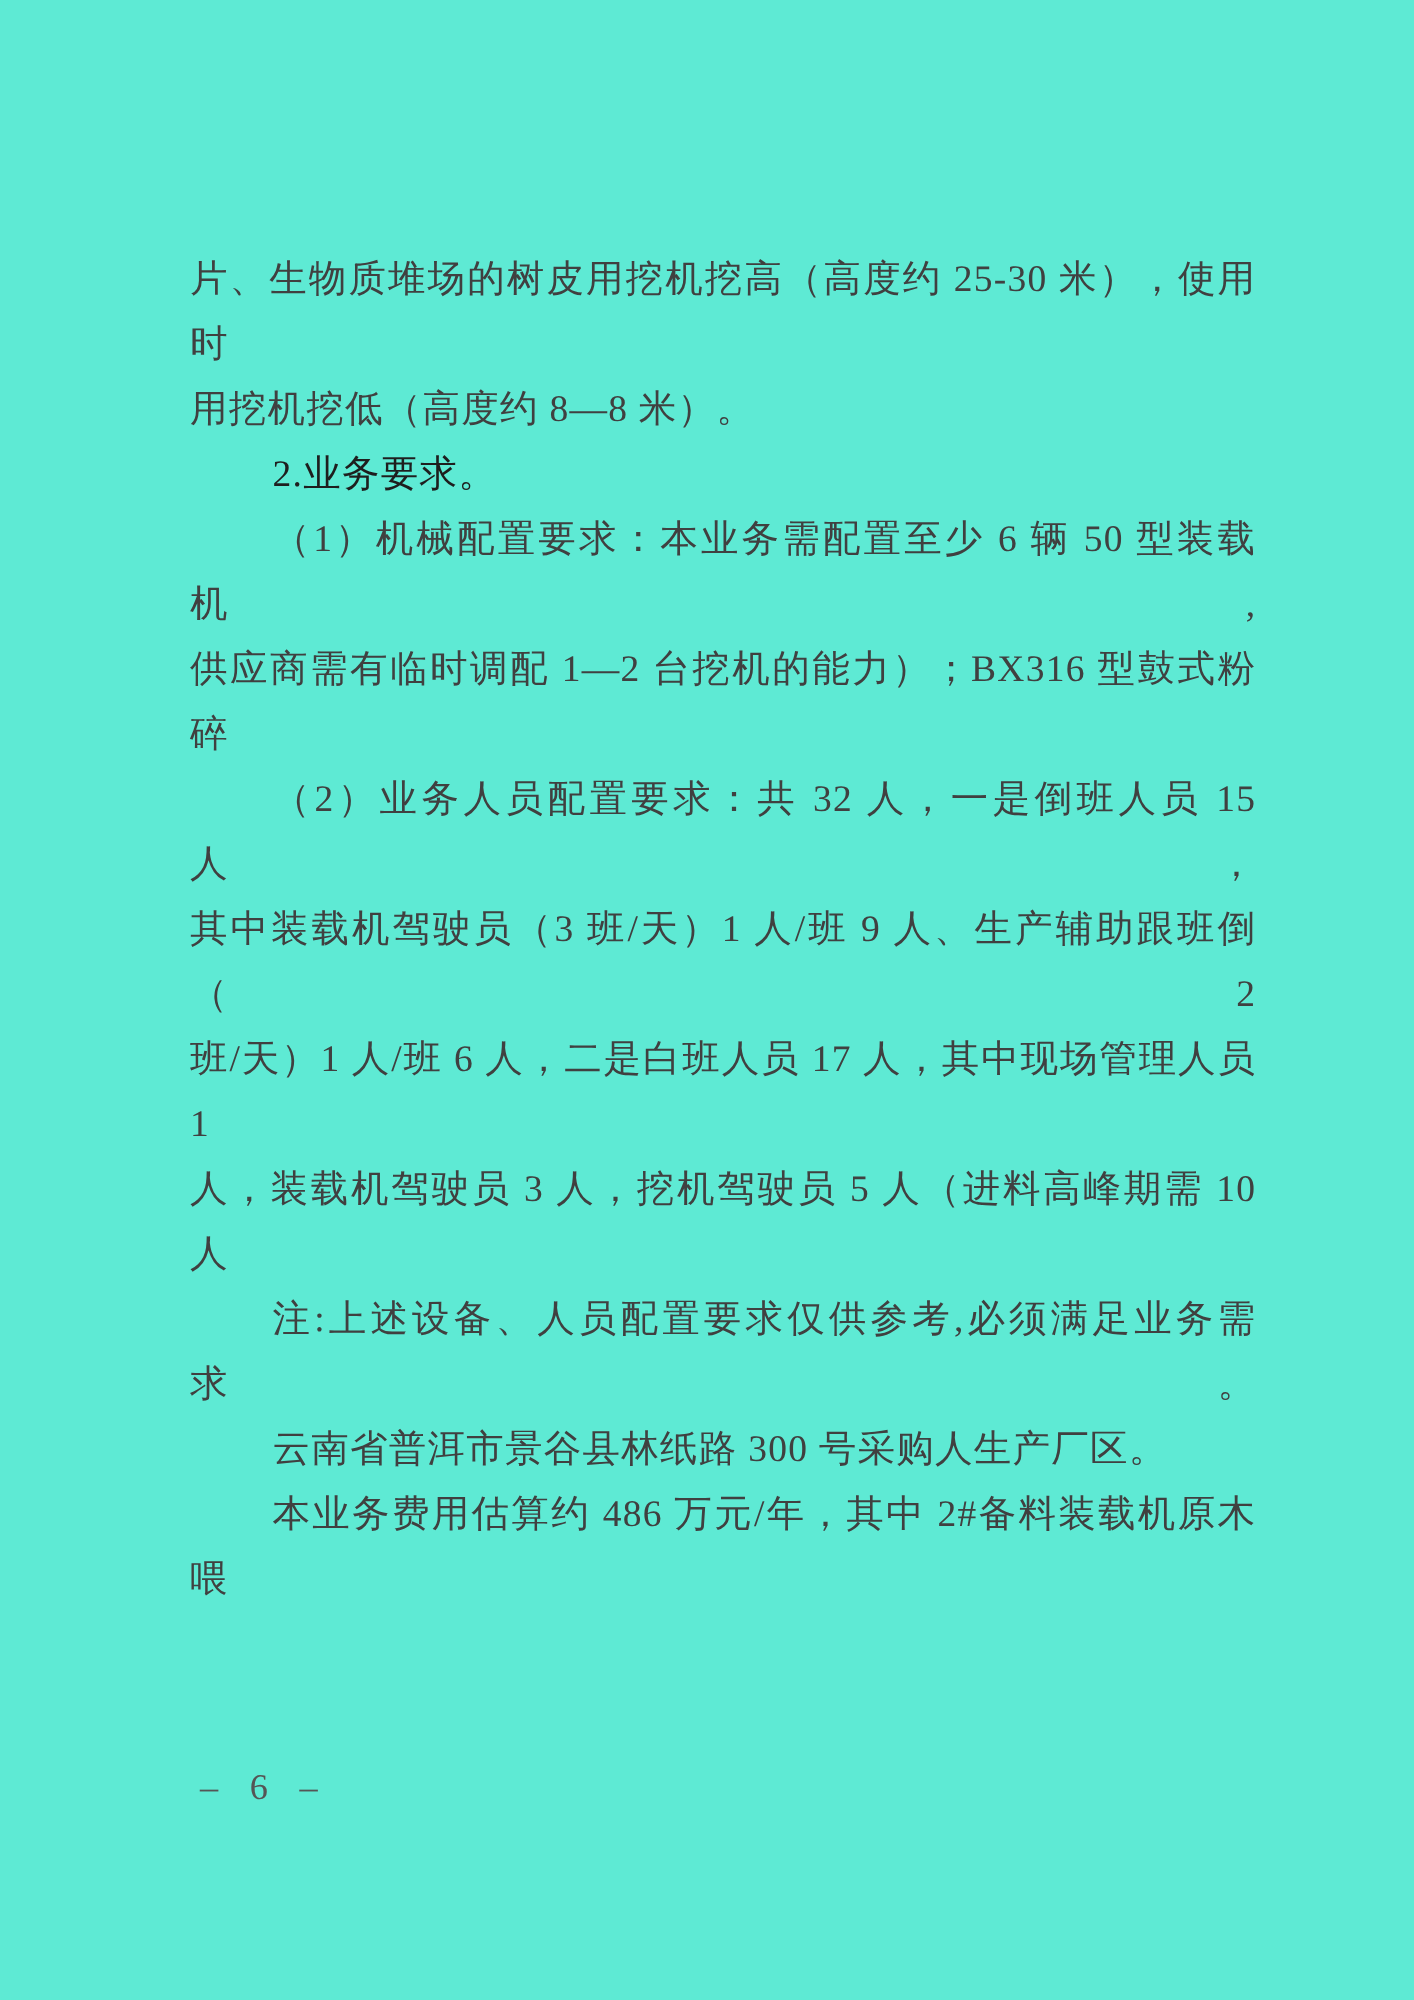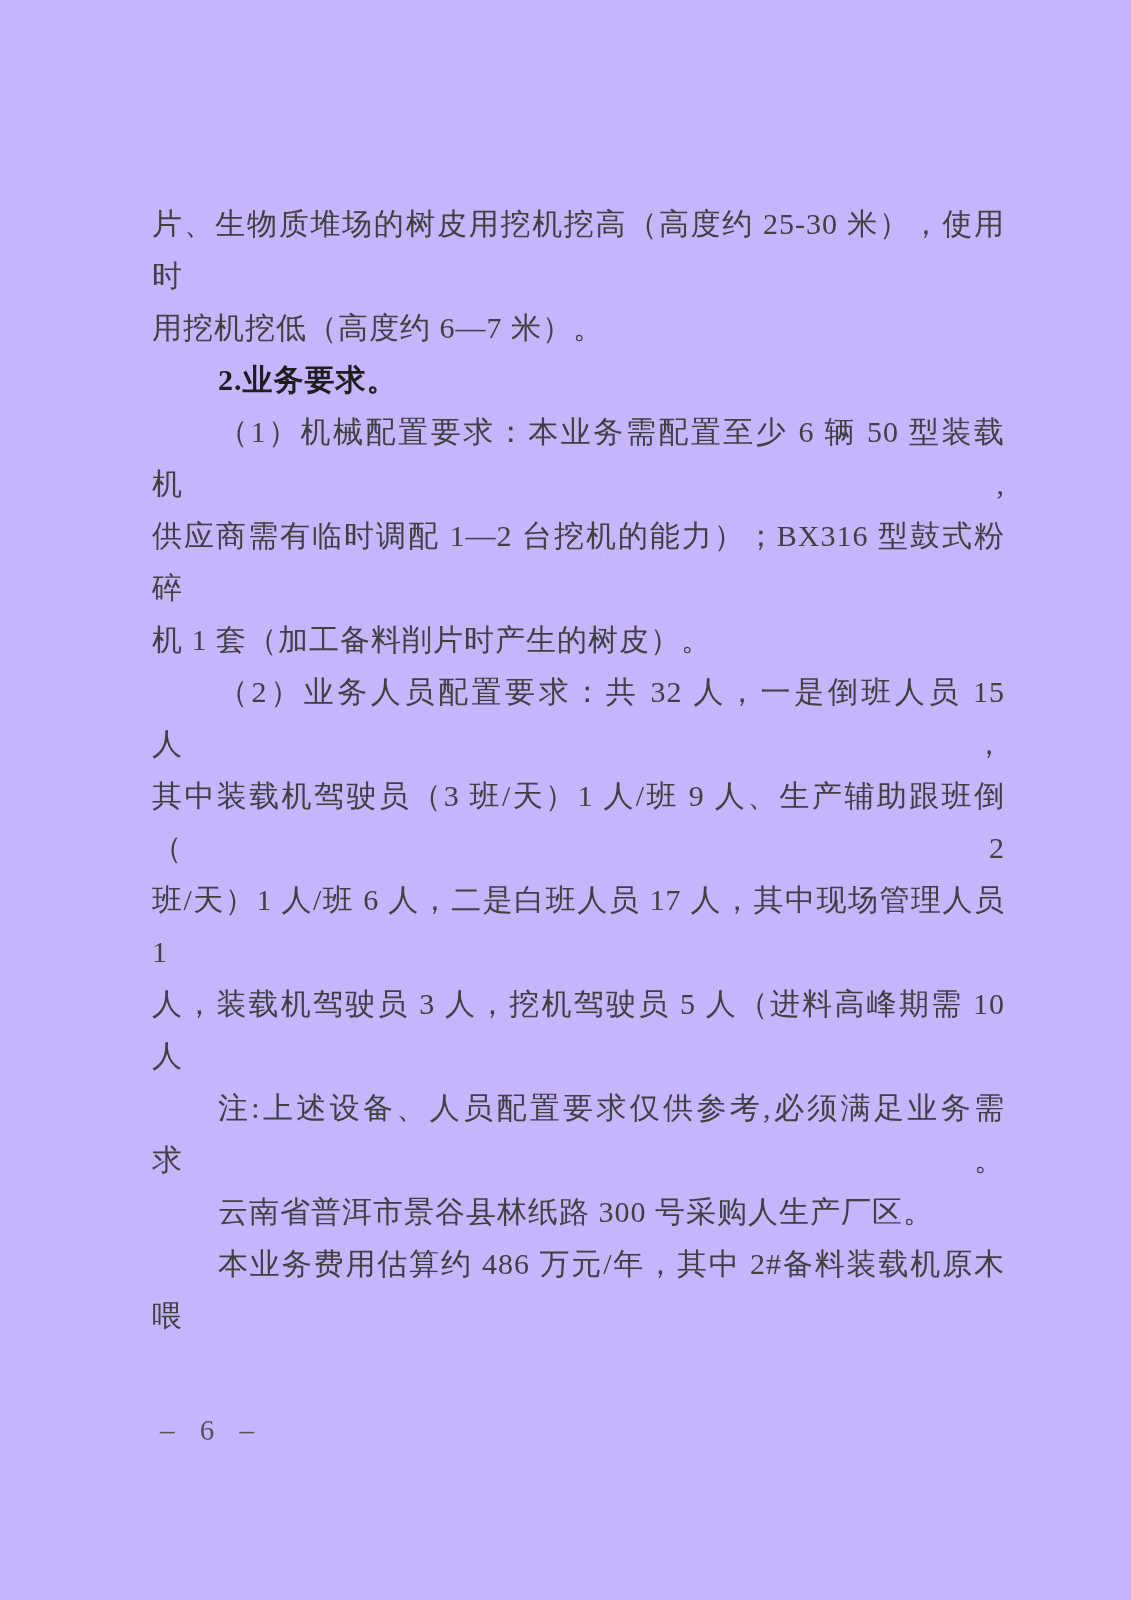--- a/index.html
+++ b/index.html
@@ -1,20 +1,20 @@
 <!DOCTYPE html>
 <html lang="zh"><head>
 <meta charset="utf-8">
 <style>
   html,body{margin:0;padding:0;background:#e9e9e9;}
   .page{
     position:relative;
     width:1131px;height:1600px;
     margin:0 auto;
-    background:#c4b5fd;
+    background:#5eead4;
     overflow:hidden;
     font-family:"Liberation Serif","DejaVu Serif",serif;
   }
   .text-block{
     position:absolute;
     left:152px;top:198px;
     width:853px;
   }
   .line{
     font-size:30px;
@@ -25,43 +25,42 @@
   }
   .line.justify{
     text-align:justify;
     text-align-last:justify;
     text-justify:inter-character;
   }
   .line.indent{
     text-indent:66px;
   }
   .line.bold{
-    font-weight:700;
+    font-weight:400;
     color:#1e1e1e;
   }
   .page-number{
     position:absolute;
     left:160px;top:1410px;
     font-size:29px;
     line-height:40px;
     color:#555555;
     letter-spacing:9px;
   }
 </style>
 </head>
 <body>
 
 <div class="page">
   <div class="text-block">
       <div class="line justify">片、生物质堆场的树皮用挖机挖高（高度约 25-30 米），使用时</div>
-      <div class="line">用挖机挖低（高度约 6—7 米）。</div>
+      <div class="line">用挖机挖低（高度约 8—8 米）。</div>
       <div class="line indent bold">2.业务要求。</div>
       <div class="line indent justify">（1）机械配置要求：本业务需配置至少 6 辆 50 型装载机,</div>
       <div class="line justify">供应商需有临时调配 1—2 台挖机的能力）；BX316 型鼓式粉碎</div>
-      <div class="line">机 1 套（加工备料削片时产生的树皮）。</div>
       <div class="line indent justify">（2）业务人员配置要求：共 32 人，一是倒班人员 15 人，</div>
       <div class="line justify">其中装载机驾驶员（3 班/天）1 人/班 9 人、生产辅助跟班倒（2</div>
       <div class="line justify">班/天）1 人/班 6 人，二是白班人员 17 人，其中现场管理人员 1</div>
       <div class="line justify">人，装载机驾驶员 3 人，挖机驾驶员 5 人（进料高峰期需 10 人</div>
       <div class="line indent justify">注:上述设备、人员配置要求仅供参考,必须满足业务需求。</div>
       <div class="line indent">云南省普洱市景谷县林纸路 300 号采购人生产厂区。</div>
       <div class="line indent justify">本业务费用估算约 486 万元/年，其中 2#备料装载机原木喂</div>
     </div>
   <div class="page-number">– 6 –</div>
 </div>

